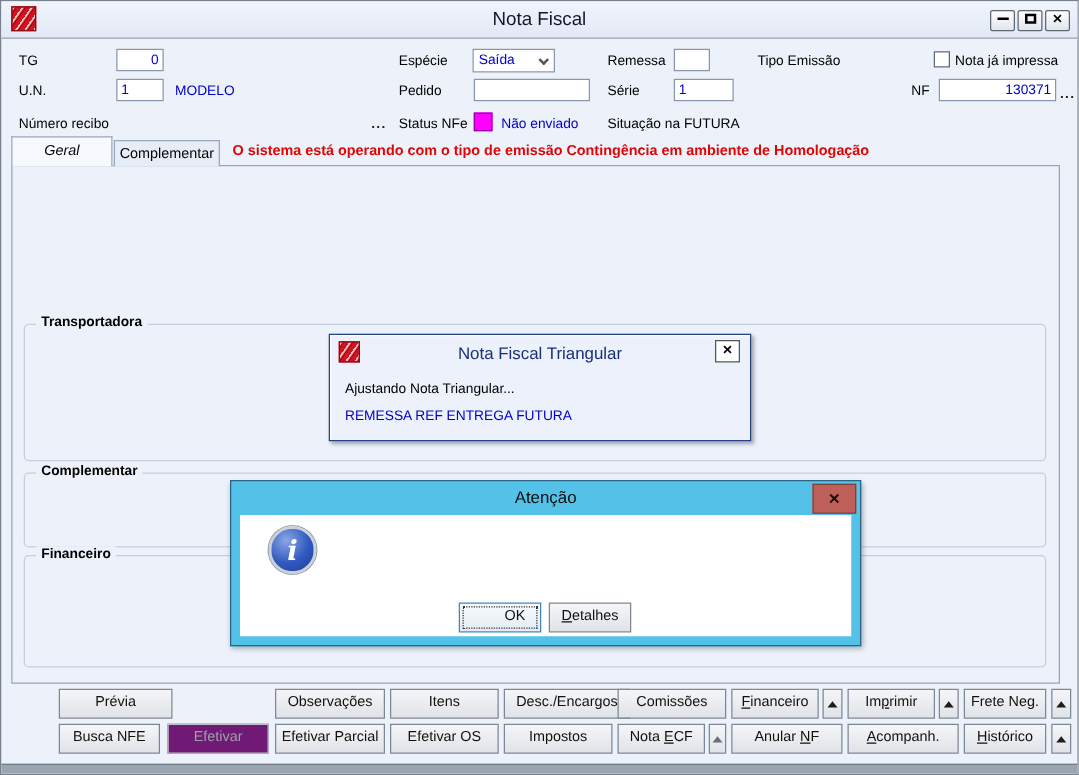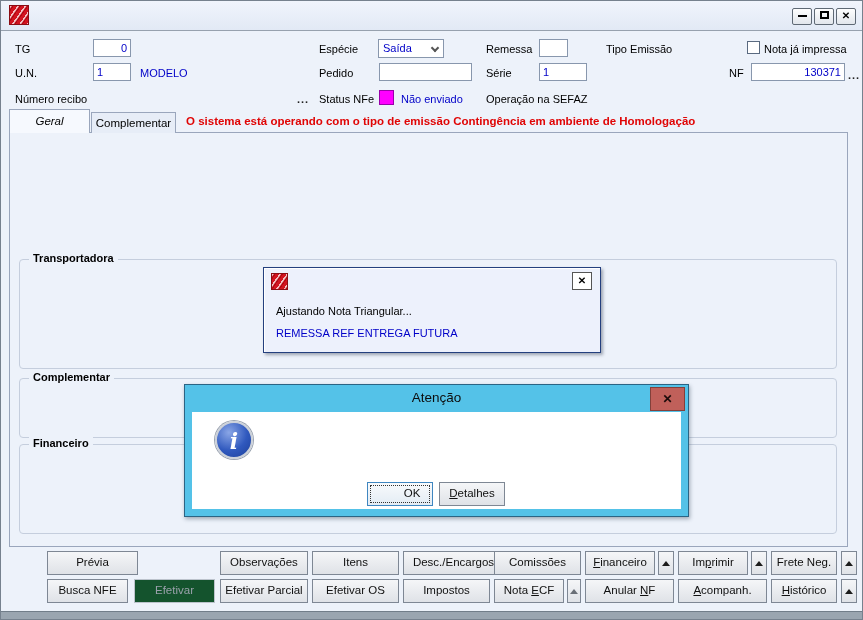--- a/index.html
+++ b/index.html
@@ -22,21 +22,21 @@
   .cb{position:absolute;width:13px;height:13px;background:#fff;border:1px solid #5a6a80;}
   .more{position:absolute;font-size:11px;font-weight:bold;color:#222;letter-spacing:1px;}
   .swatch{position:absolute;width:15px;height:15px;background:#ff00ff;border:1px solid #90a;}
   .tab{position:absolute;border:1px solid #9aa6bc;border-bottom:none;text-align:center;font-size:11.5px;background:#e7edf7;z-index:2;}
   .tab.active{background:#f6f9fe;font-style:italic;}
   .warn{position:absolute;font-size:11.5px;font-weight:bold;color:#e00505;white-space:nowrap;}
   .page{position:absolute;left:8px;top:131px;width:839px;height:415px;border:1px solid #9aa6bc;background:#edf2fa;z-index:1;}
   .group{position:absolute;border:1px solid #c5cedd;border-radius:4px;z-index:1;}
   .legend{position:absolute;top:-8px;left:9px;background:#edf2fa;padding:0 4px;font-size:11px;font-weight:bold;white-space:nowrap;}
   .btn{position:absolute;height:24px;background:linear-gradient(#f5f6f8,#dfe2e7);border:1px solid #7e8794;font-size:11.5px;color:#101010;text-align:center;line-height:21px;white-space:nowrap;overflow:hidden;cursor:default;}
-  .btn.dis{color:#9aa1ab;border-color:#bcc3cc;background:#14532d;}
+  .btn.dis{color:#9aa1ab;border-color:#bcc3cc;background:#701a75;}
   .arrbtn{position:absolute;height:24px;width:16px;background:linear-gradient(#f5f6f8,#dfe2e7);border:1px solid #7e8794;}
   .tri{position:absolute;left:3px;top:9px;width:0;height:0;border-left:4px solid transparent;border-right:4px solid transparent;border-bottom:5px solid #1c1c1c;}
   
   .dlg-tri{position:absolute;left:262px;top:266px;width:338px;height:86px;background:#edf1fc;border:1px solid #24407e;box-shadow:inset 1px 1px 0 #fff,2px 2px 3px rgba(60,70,90,.45);z-index:5;}
   .dlg-tri-title{position:absolute;left:0;right:0;top:7px;text-align:center;font-size:13.5px;color:#16307a;}
   .dlg-tri-icon{position:absolute;left:7px;top:5px;width:17px;height:17px;background:#d21420;background-image:repeating-linear-gradient(125deg,rgba(255,255,255,.75) 0 1px,rgba(160,0,10,.6) 2px 3px,transparent 3px 6px);border:1px solid #8a0d14;}
   .dlg-tri-x{position:absolute;right:8px;top:4px;width:20px;height:18px;background:#fff;border:1px solid #555;text-align:center;line-height:16px;font-size:10px;font-weight:bold;color:#000;}
   
   .dlg-att{position:absolute;left:183px;top:383px;width:505px;height:133px;background:#54c2e8;border:1px solid #2b6484;box-shadow:1px 2px 4px rgba(40,60,80,.4);z-index:6;}
   .dlg-att-title{position:absolute;left:0;right:0;top:5px;text-align:center;font-size:13.5px;color:#0d0d0d;}
@@ -49,20 +49,21 @@
   .bottomstrip{position:absolute;left:0;bottom:0;width:100%;height:8px;background:#9aa5b0;border-top:1px solid #717d89;}
   u{text-decoration:underline;}
 </style>
 </head>
 <body>
 
 <div class="window">
 
   <div class="titlebar">
     <span class="appicon" style="left:8px;top:4px;"></span>
+    <span class="wtitle">Nota Fiscal</span>
     <span class="wbtn" style="left:791px;"><span class="glyph-min"></span></span>
     <span class="wbtn" style="left:813px;"><span class="glyph-max"></span></span>
     <span class="wbtn" style="left:835px;"><span>✕</span></span>
   </div>
 
   <span class="lbl" style="left:14px;top:42px;">TG</span>
   <div class="fld r" style="left:92px;top:38px;width:38px;">0</div>
   <span class="lbl" style="left:14px;top:66px;">U.N.</span>
   <div class="fld" style="left:92px;top:62px;width:38px;">1</div>
   <span class="lbl blue" style="left:139px;top:66px;">MODELO</span>
@@ -83,21 +84,21 @@
 
   <span class="lbl" style="left:728px;top:66px;">NF</span>
   <div class="fld r" style="left:750px;top:62px;width:94px;">130371</div>
   <span class="more" style="left:847px;top:68px;">...</span>
 
   <span class="lbl" style="left:14px;top:92px;">Número recibo</span>
   <span class="more" style="left:296px;top:92px;">...</span>
   <span class="lbl" style="left:318px;top:92px;">Status NFe</span>
   <span class="swatch" style="left:378px;top:89px;"></span>
   <span class="lbl blue" style="left:400px;top:92px;">Não enviado</span>
-  <span class="lbl" style="left:485px;top:92px;">Operação na SEFAZ</span>
+  <span class="lbl" style="left:485px;top:92px;">Situação na FUTURA</span>
 
   <div class="tab active" style="left:8px;top:108px;width:81px;height:24px;line-height:23px;">Geral</div>
   <div class="tab" style="left:90px;top:111px;width:85px;height:21px;line-height:20px;">Complementar</div>
   <span class="warn" style="left:185px;top:114px;">O sistema está operando com o tipo de emissão Contingência em ambiente de Homologação</span>
 
   <div class="page"></div>
 
   <span class="lbl" style="left:27px;top:142px;">Data Emissão</span>
   <div class="fld" style="left:130px;top:139px;width:62px;">31/05/16</div>
   <span class="lbl" style="left:411px;top:142px;">Tipo de Operação</span>
@@ -175,20 +176,21 @@
   <div class="combo" style="left:560px;top:484px;width:193px;">
       <span class="chev"></span>
     </div>
   <span class="lbl b" style="left:27px;top:511px;font-size:11.5px;">Total Faturado</span>
   <span class="lbl b blue" style="left:133px;top:511px;font-size:11.5px;">22,00</span>
   <span class="lbl b" style="left:497px;top:511px;font-size:11.5px;">Total da Nota</span>
   <span class="lbl b blue" style="left:582px;top:511px;font-size:11.5px;">22,00</span>
 
   <div class="dlg-tri">
     <span class="dlg-tri-icon"></span>
+    <span class="dlg-tri-title">Nota Fiscal Triangular</span>
     <span class="dlg-tri-x"><span>✕</span></span>
     <span class="lbl" style="left:12px;top:37px;">Ajustando Nota Triangular...</span>
     <span class="lbl blue" style="left:12px;top:59px;">REMESSA REF ENTREGA FUTURA</span>
   </div>
 
   <div class="dlg-att">
     <span class="dlg-att-title">Atenção</span>
     <span class="dlg-att-x"><span>✕</span></span>
     <div class="dlg-att-body">
       <span class="info-icon">i</span>

